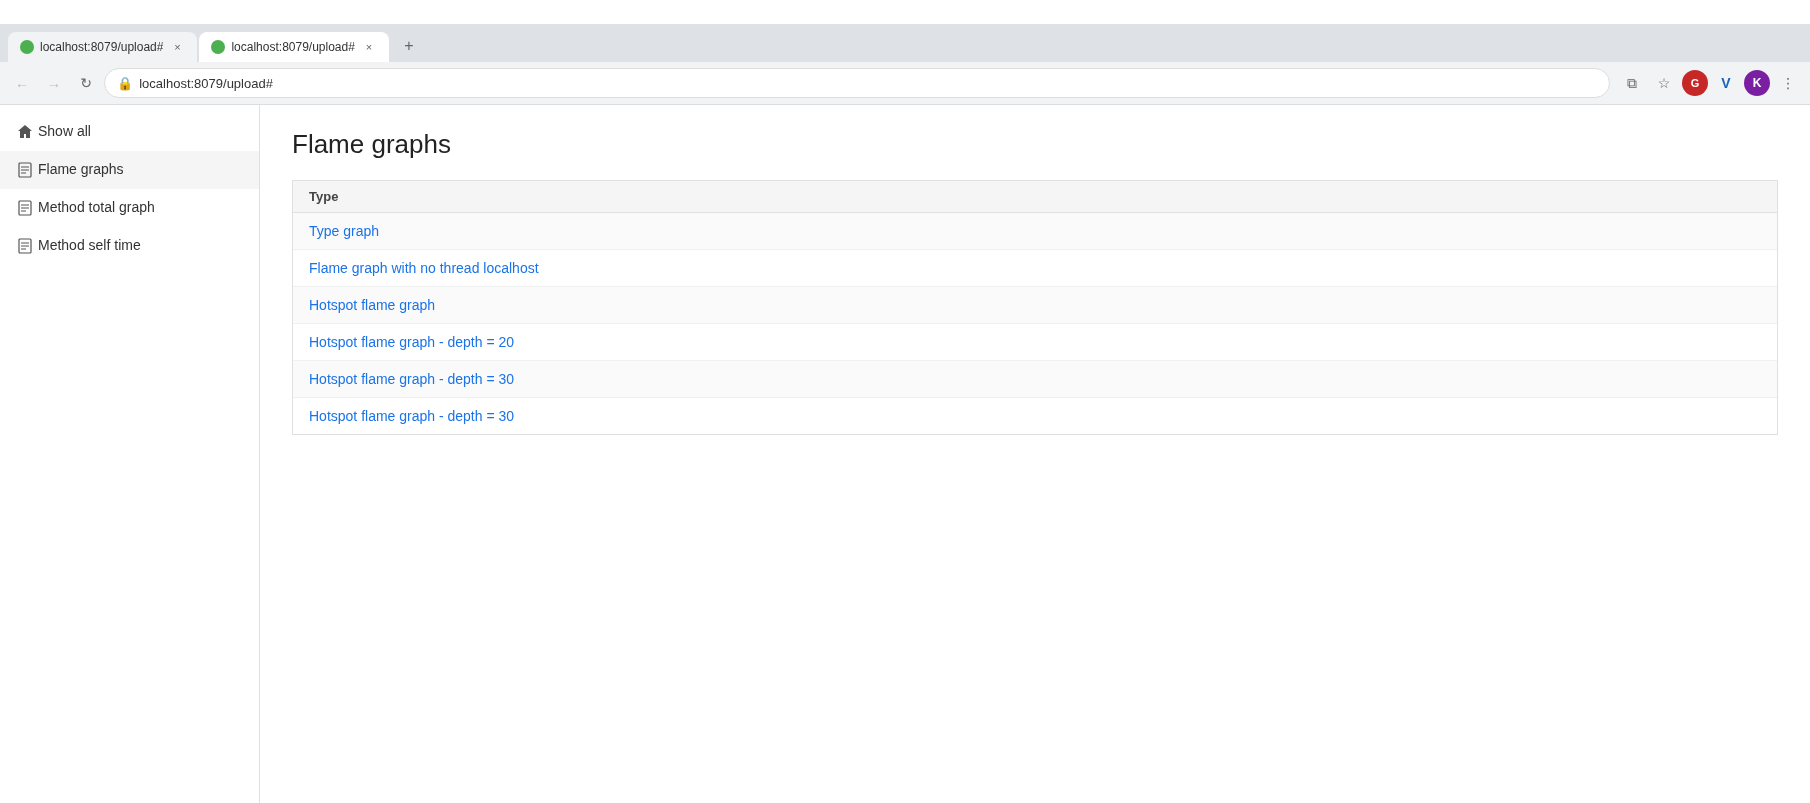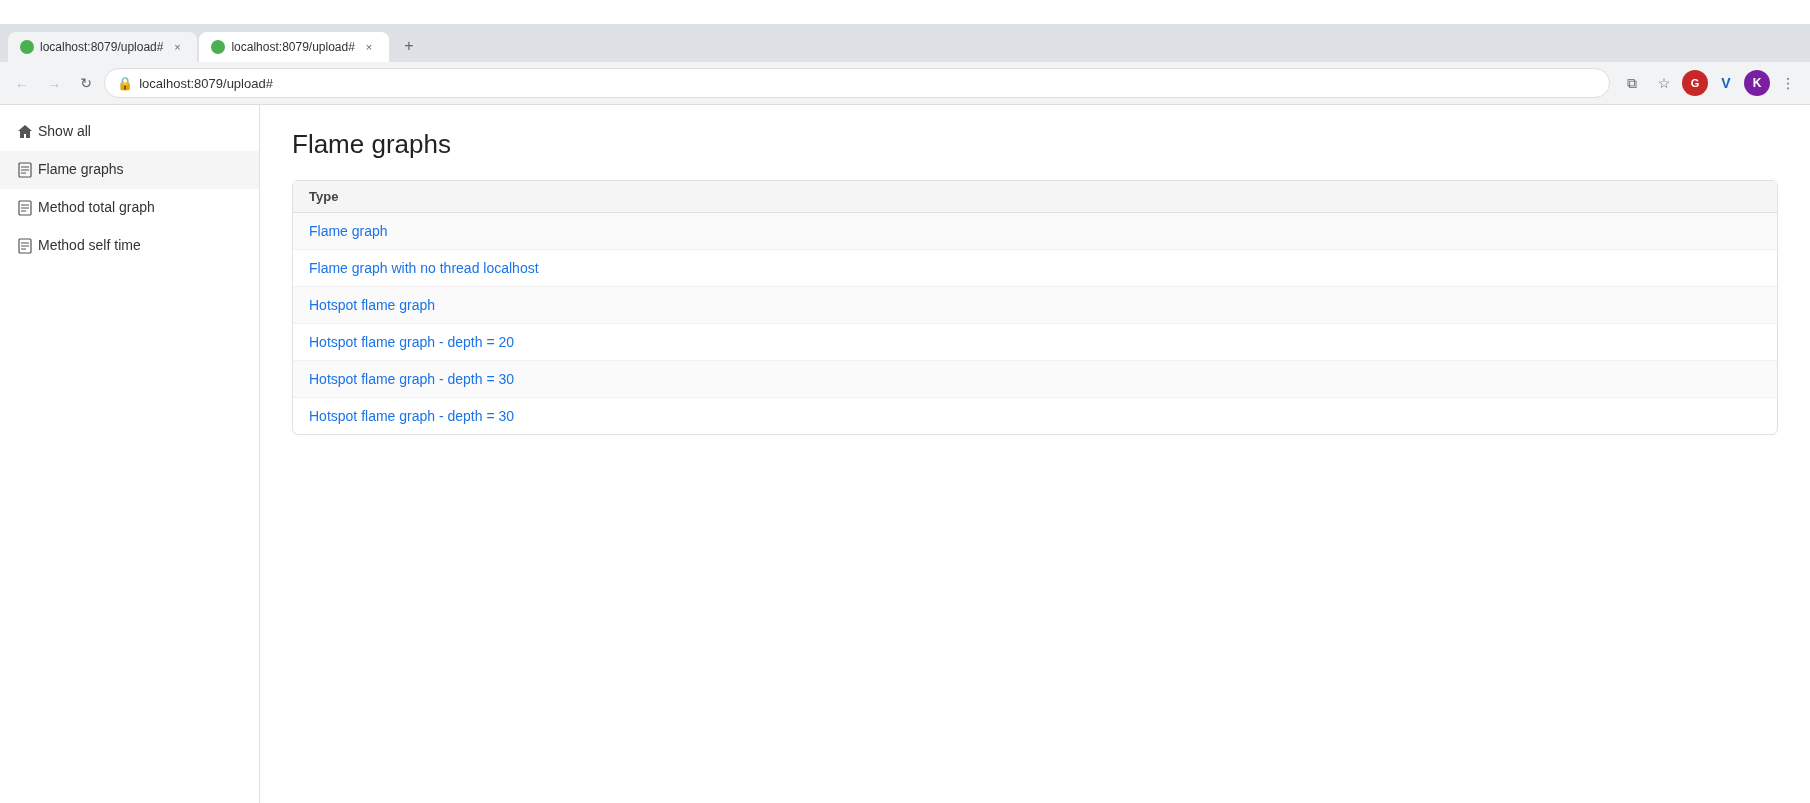--- a/index.html
+++ b/index.html
@@ -190,21 +190,21 @@
     }
     .page-title {
       font-size: 26px;
       font-weight: 400;
       color: #222;
       margin-bottom: 20px;
     }
     .table-container {
       width: 100%;
       border: 1px solid #e0e0e0;
-      border-radius: 6px;
+      border-radius: 0;
     }
     .table-header {
       background: #f5f5f5;
       padding: 8px 16px;
       font-size: 13px;
       font-weight: 600;
       color: #444;
       border-bottom: 1px solid #e0e0e0;
     }
     .table-row {
@@ -323,21 +323,21 @@
       <span>Method self time</span>
     </div>
   </div>
 
   <div class="main-content">
     <h1 class="page-title">Flame graphs</h1>
 
     <div class="table-container">
       <div class="table-header">Type</div>
       <div class="table-row">
-        <a class="table-link" href="#">Flame graph</a>
+        <a class="table-link" href="#">Type graph</a>
       </div>
       <div class="table-row">
         <a class="table-link" href="#">Flame graph with no thread localhost</a>
       </div>
       <div class="table-row">
         <a class="table-link" href="#">Hotspot flame graph</a>
       </div>
       <div class="table-row">
         <a class="table-link" href="#">Hotspot flame graph - depth = 20</a>
       </div>

